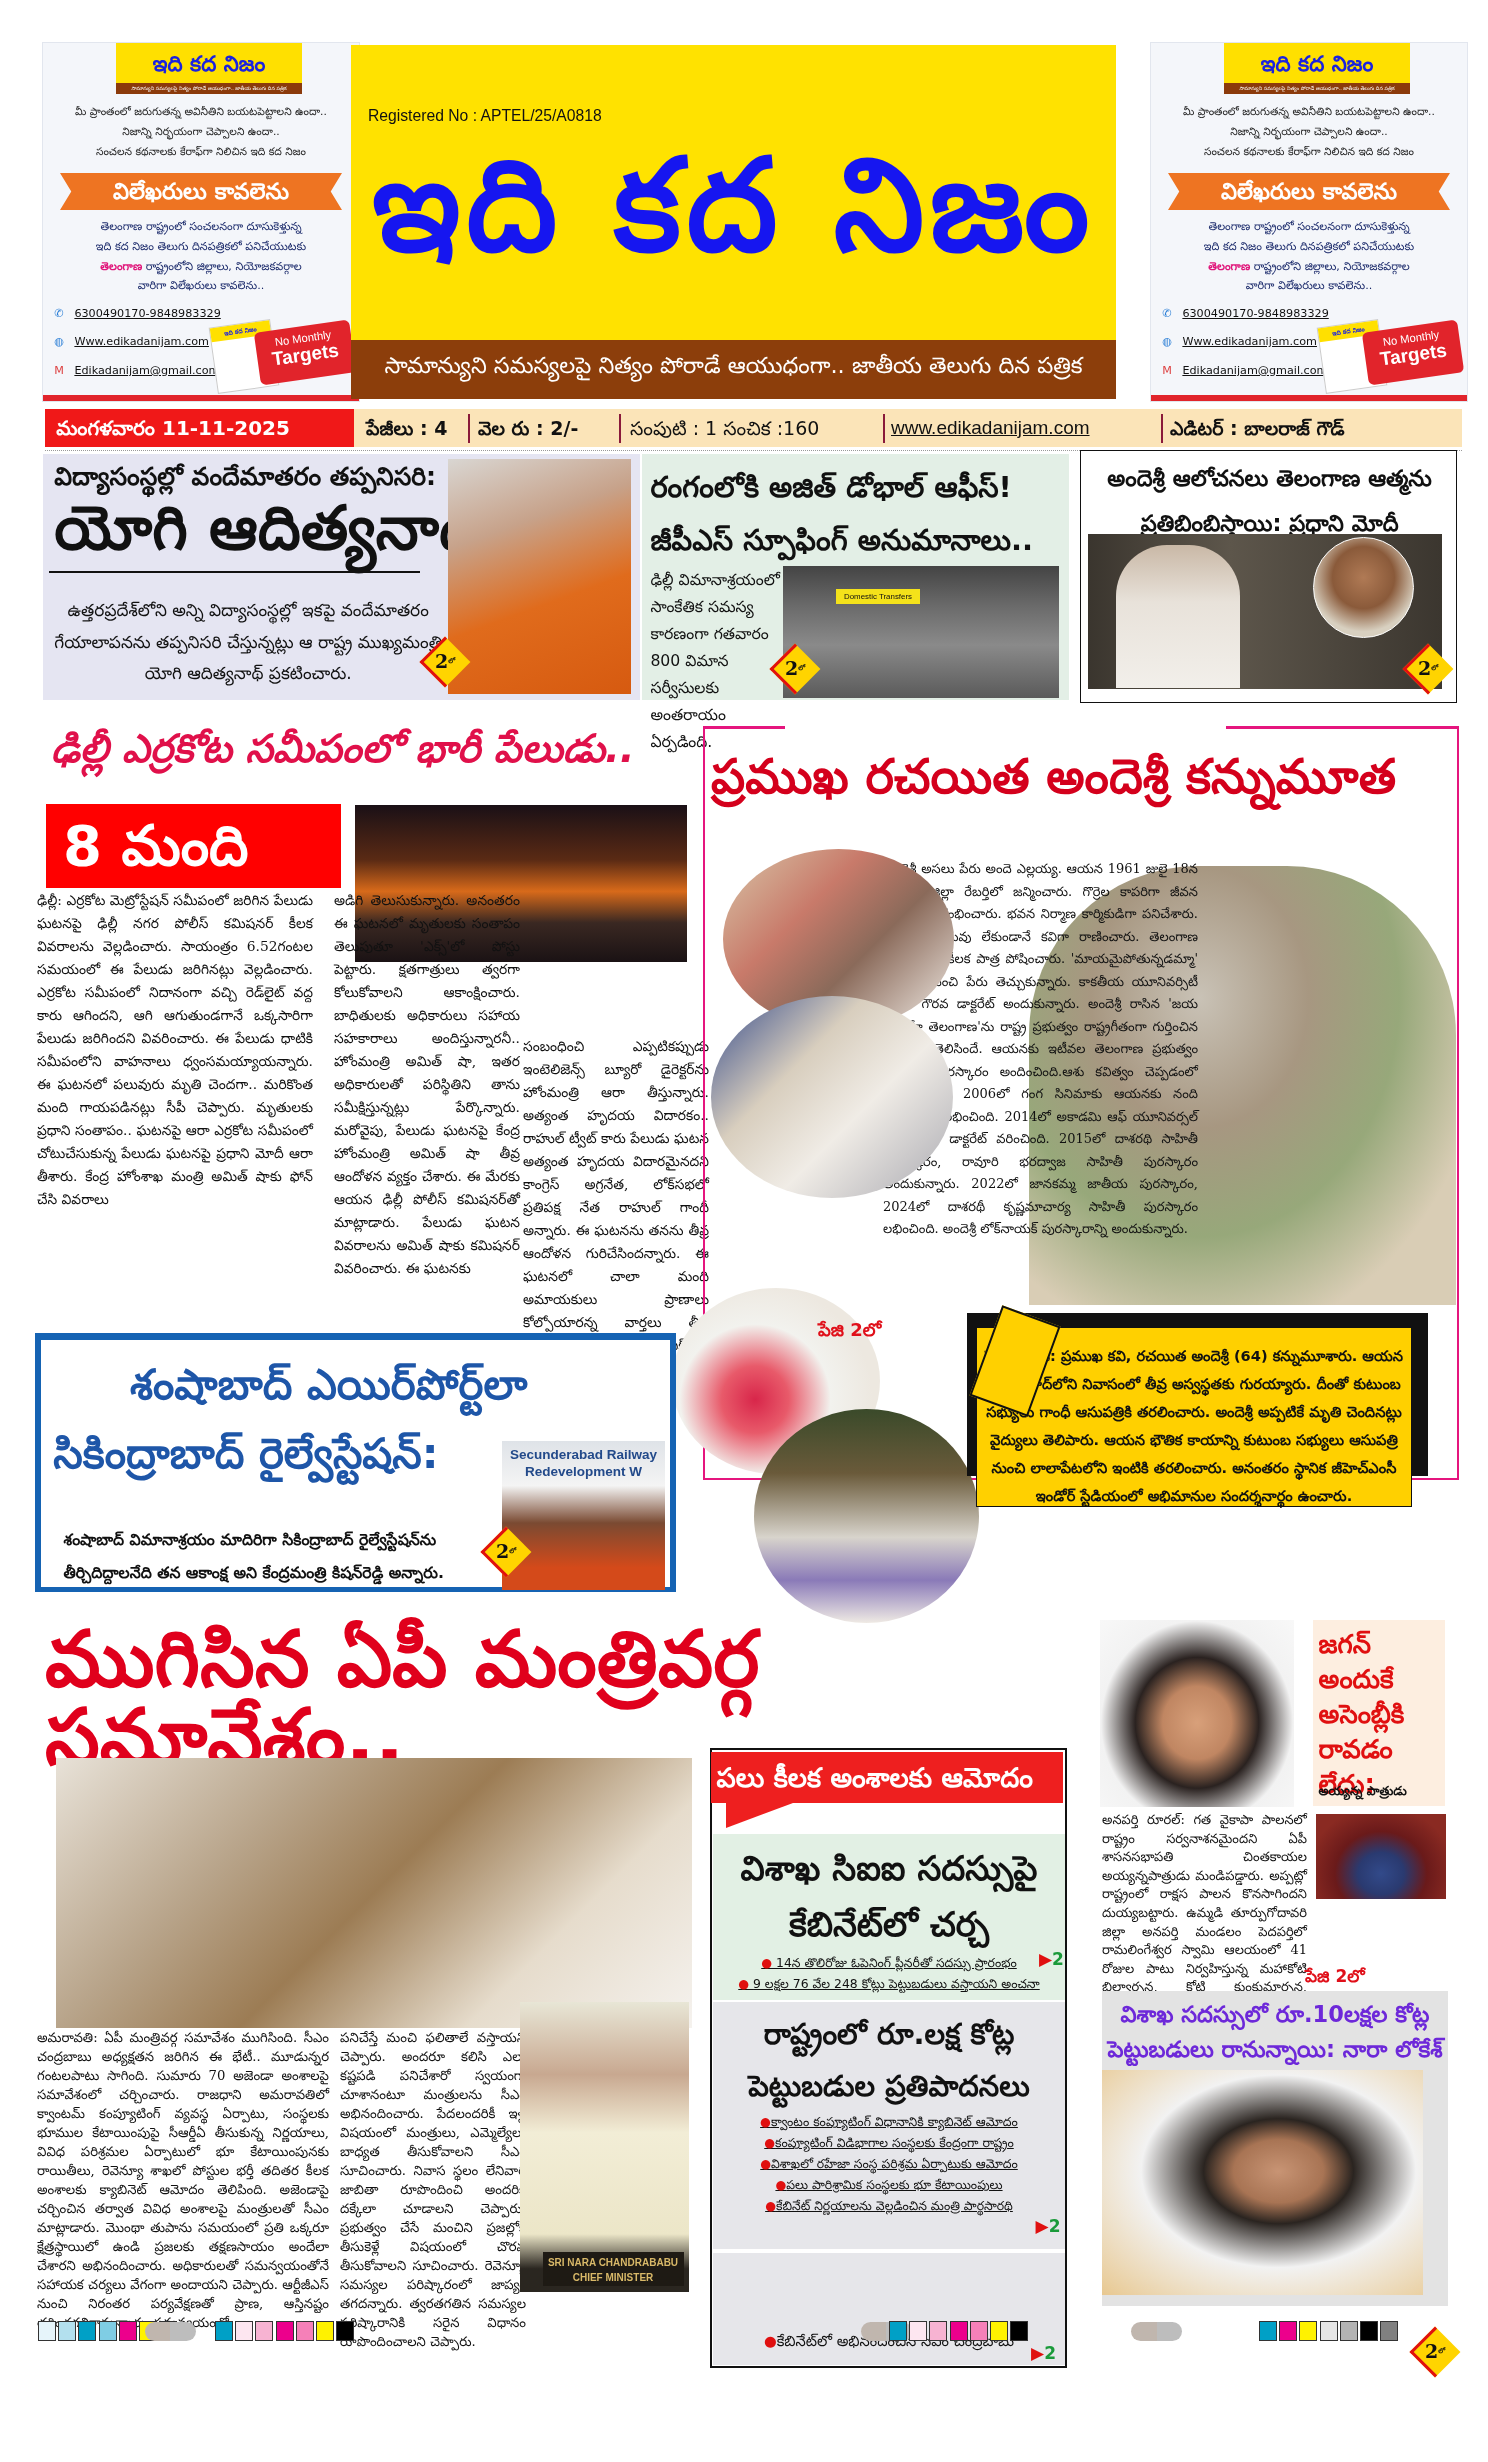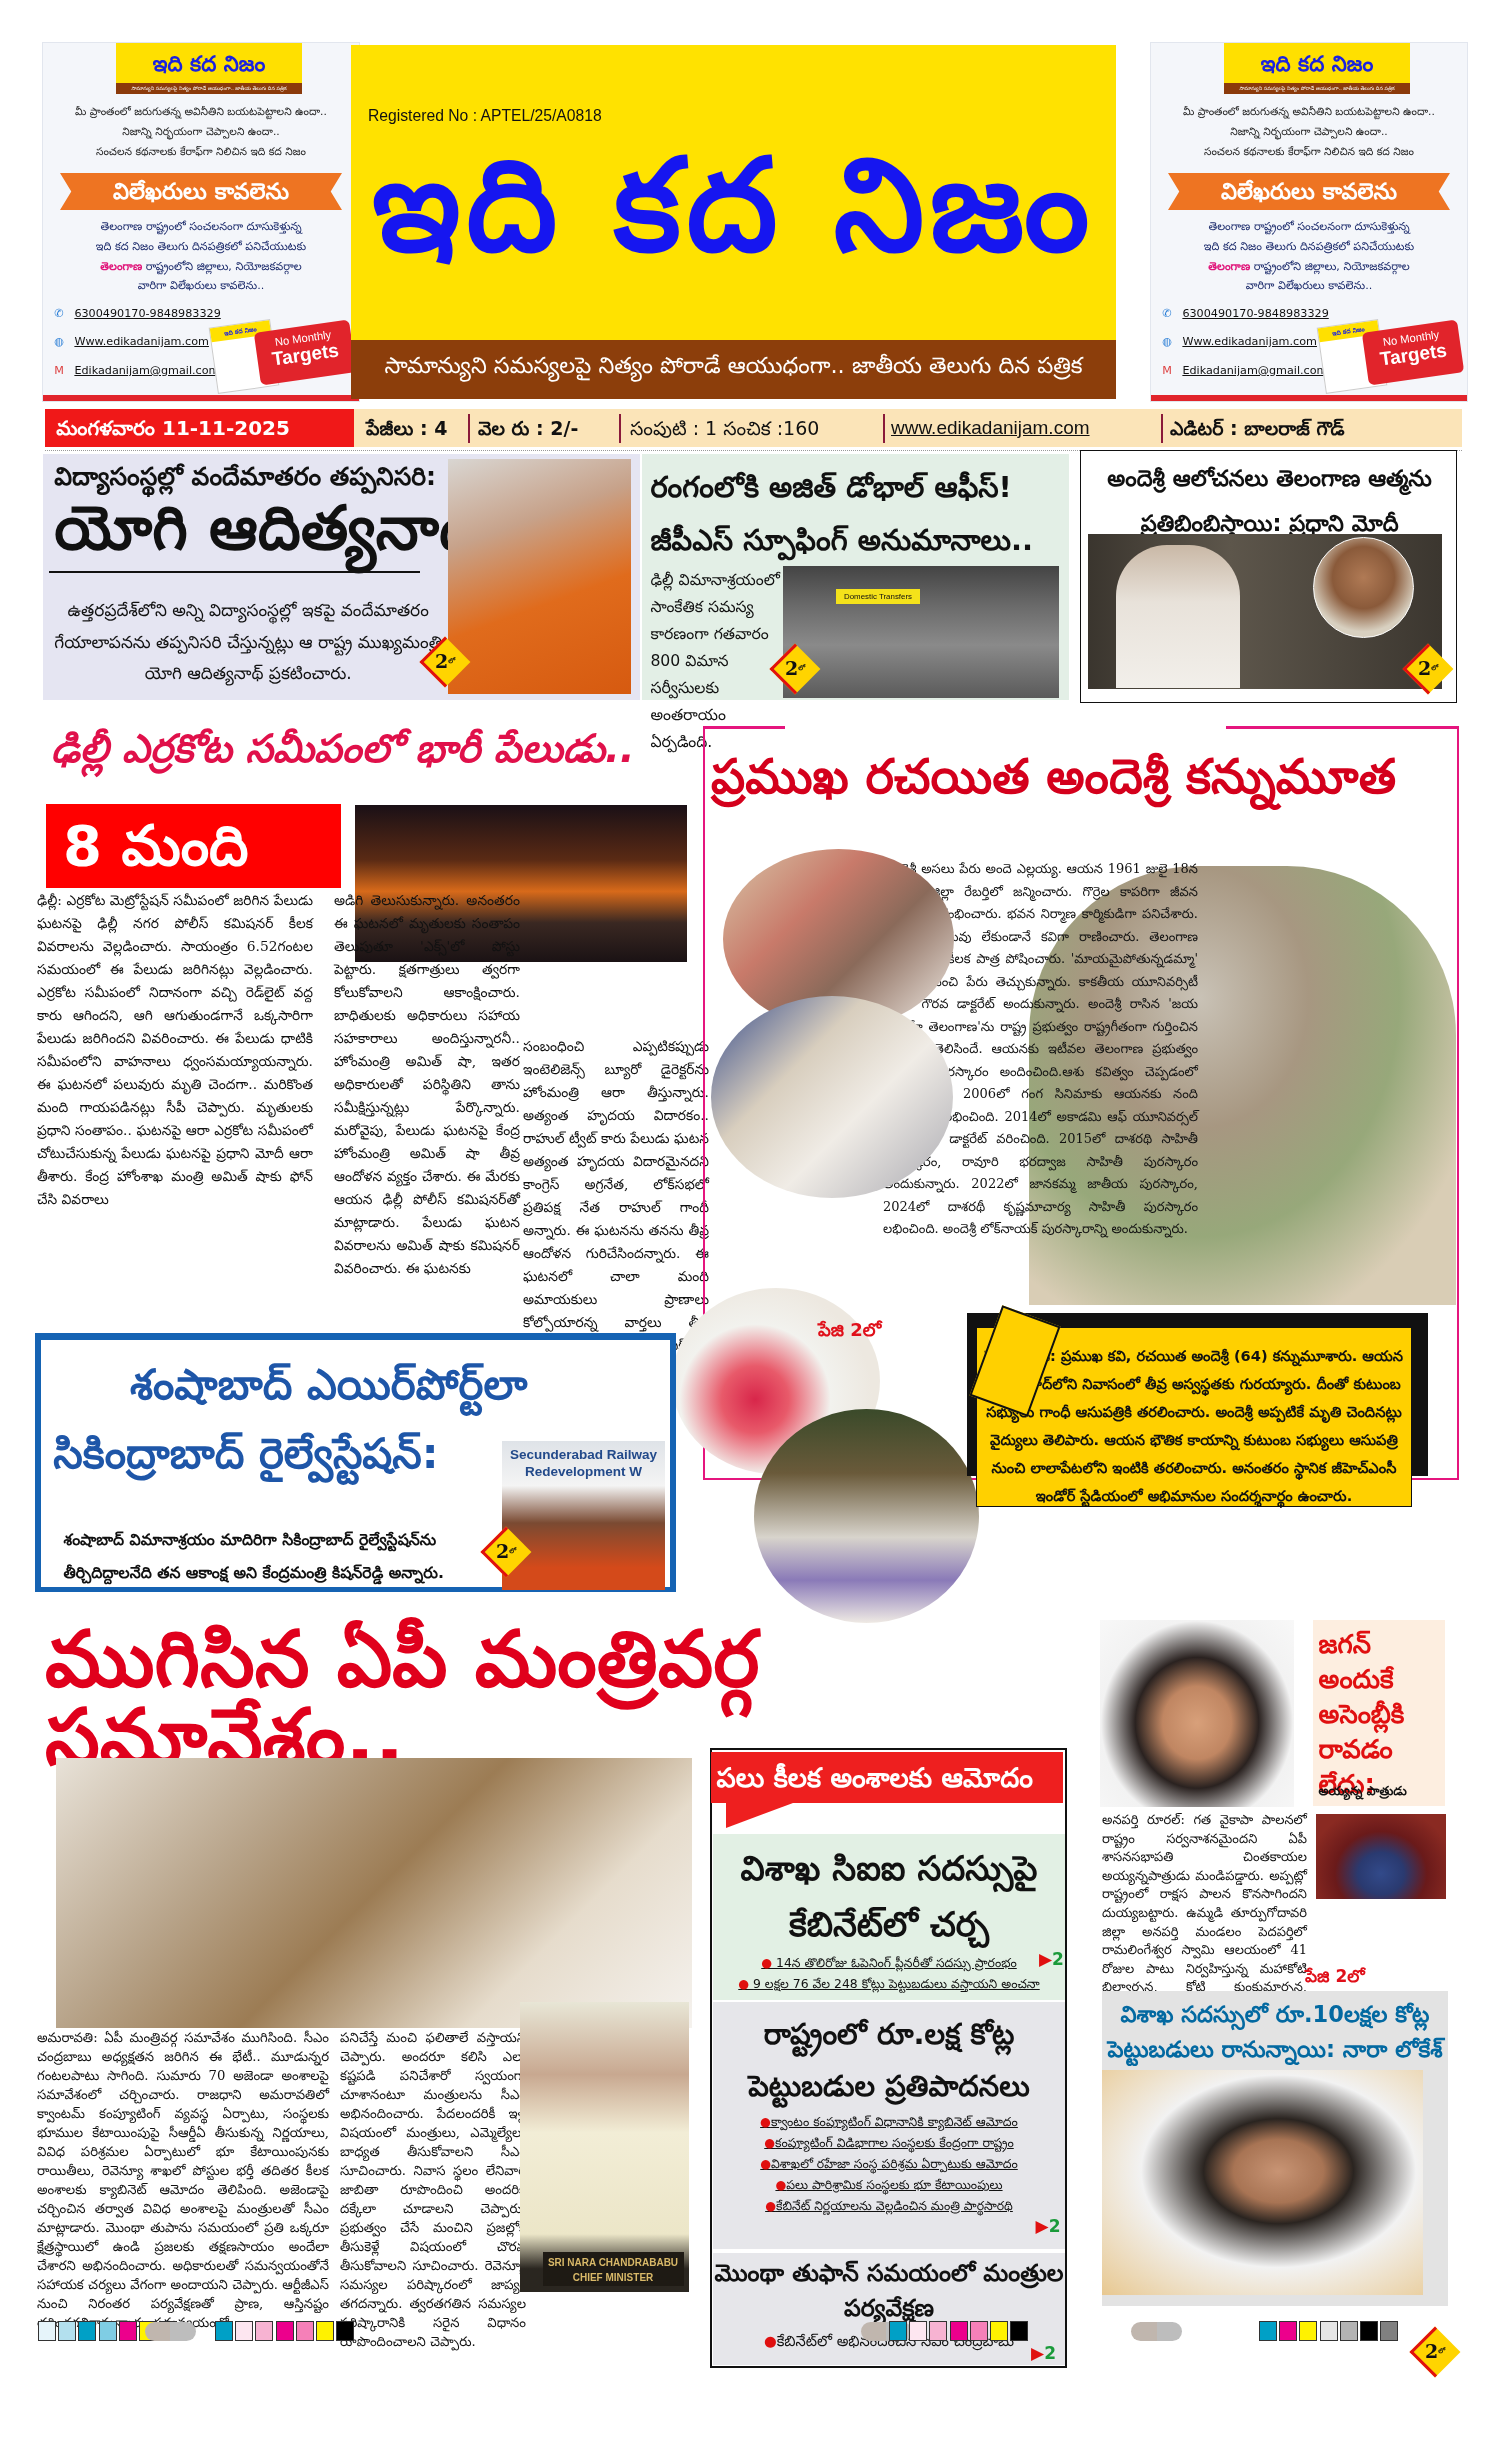--- a/index.html
+++ b/index.html
@@ -125,21 +125,21 @@
 
   
   .jagan-photo { left:1100px; top:1620px; width:194px; height:187px; background:radial-gradient(ellipse at 50% 55%,#d8a07a 0%,#c08662 25%,#2a2220 45%,#f2f2f2 70%,#f8f8f8 100%); }
   .jagan-box { position:absolute; left:1313px; top:1620px; width:132px; height:186px; background:#fdeee0; }
   .jagan-head { position:absolute; left:5.6px; top:6.7px; width:124px; font-size:26px; font-weight:bold; color:#e01010; line-height:35px; }
   .jagan-by { position:absolute; left:5.6px; top:163px; font-size:12.4px; font-weight:bold; color:#111; }
   .jagan-text { left:1102px; top:1811px; width:337px; font-size:13px; line-height:18.6px; }
   .speaker-photo { left:1316px; top:1814px; width:130px; height:85px; background:radial-gradient(ellipse at 50% 70%,#324a8a 0%,#2a3a70 25%,#6a1a1a 50%,#8a2a22 80%); }
   .page2-red2 { position:absolute; left:1305px; top:1966px; font-size:17px; color:#e0101a; font-weight:bold; }
   .lok-box { position:absolute; left:1102px; top:1991px; width:346px; height:315px; background:#e3e3e3; }
-  .lok-head { position:absolute; left:0; right:0; top:5.6px; text-align:center; font-size:22.5px; font-weight:bold; line-height:35px; color:#0369a1; }
+  .lok-head { position:absolute; left:0; right:0; top:5.6px; text-align:center; font-size:22.5px; font-weight:bold; line-height:35px; color:#6d28d9; }
   .lok-photo { left:1102px; top:2070px; width:321px; height:225px; background:radial-gradient(ellipse at 55% 45%,#c89474 0%,#a87454 18%,#2a2420 30%,#f2f2f2 55%,#e8c890 100%); }
 
   
   .cbar { position:absolute; display:flex; gap:2.2px; }
   .cbar span { display:block; width:18px; height:20px; border:0.6px solid #333; }
   .pill { position:absolute; width:51px; height:19px; border-radius:9.6px; background:linear-gradient(90deg,#c0b6ae 50%,#bdbdbd 50%); }
 </style>
 </head>
 <body>
 
@@ -318,21 +318,20 @@
   <div class="mid-grey-head">రాష్ట్రంలో రూ.లక్ష కోట్ల పెట్టుబడుల ప్రతిపాదనలు</div>
   <div class="bullet" style="top:112px;"><span class="dot">●</span><span>క్వాంటం కంప్యూటింగ్ విధానానికి క్యాబినెట్ ఆమోదం</span></div>
   <div class="bullet" style="top:133px;"><span class="dot">●</span><span>కంప్యూటింగ్ విడిభాగాల సంస్థలకు కేంద్రంగా రాష్ట్రం</span></div>
   <div class="bullet" style="top:154px;"><span class="dot">●</span><span>విశాఖలో రహేజా సంస్థ పరిశ్రమ ఏర్పాటుకు ఆమోదం</span></div>
   <div class="bullet" style="top:175px;"><span class="dot">●</span><span>పలు పారిశ్రామిక సంస్థలకు భూ కేటాయింపులు</span></div>
   <div class="bullet" style="top:196px;"><span class="dot">●</span><span>కేబినేట్ నిర్ణయాలను వెల్లడించిన మంత్రి పార్థసారథి</span></div>
   <div class="arrow2" style="right:4.5px; top:214px;"><span class="tri">▶</span><span>2</span></div>
 </div>
 
 <div class="mid-grey2">
-  <div class="mid-grey2-head">మొంథా తుఫాన్ సమయంలో మంత్రుల పర్యవేక్షణ</div>
   <div class="bullet" style="top:79px; font-size:14.6px; text-decoration:none;"><span class="dot">●</span><span>కేబినేట్‌లో అభినందించిన సిఎం చంద్రబాబు</span></div>
   <div class="arrow2" style="right:9px; top:90px;"><span class="tri">▶</span><span>2</span></div>
 </div>
 
 <div class="photo jagan-photo"></div>
 <div class="jagan-box">
   <div class="jagan-head">జగన్ అందుకే అసెంబ్లీకి రావడం లేదు:</div>
   <div class="jagan-by">అయ్యన్న పాత్రుడు</div>
 </div>
 <div class="col-text jagan-text" style="width:205px;">అనపర్తి రూరల్: గత వైకాపా పాలనలో రాష్ట్రం సర్వనాశనమైందని ఏపీ శాసనసభాపతి చింతకాయల అయ్యన్నపాత్రుడు మండిపడ్డారు. అప్పట్లో రాష్ట్రంలో రాక్షస పాలన కొనసాగిందని దుయ్యబట్టారు. ఉమ్మడి తూర్పుగోదావరి జిల్లా అనపర్తి మండలం పెదపర్తిలో రామలింగేశ్వర స్వామి ఆలయంలో 41 రోజుల పాటు నిర్వహిస్తున్న మహాకోటి బిల్వార్చన, కోటి కుంకుమార్చన, రుద్రయాగ, చండీయాగ, నవగ్రహ యాగాల్లో అయ్యన్న సోమవారం పాల్గొన్నారు.</div>

